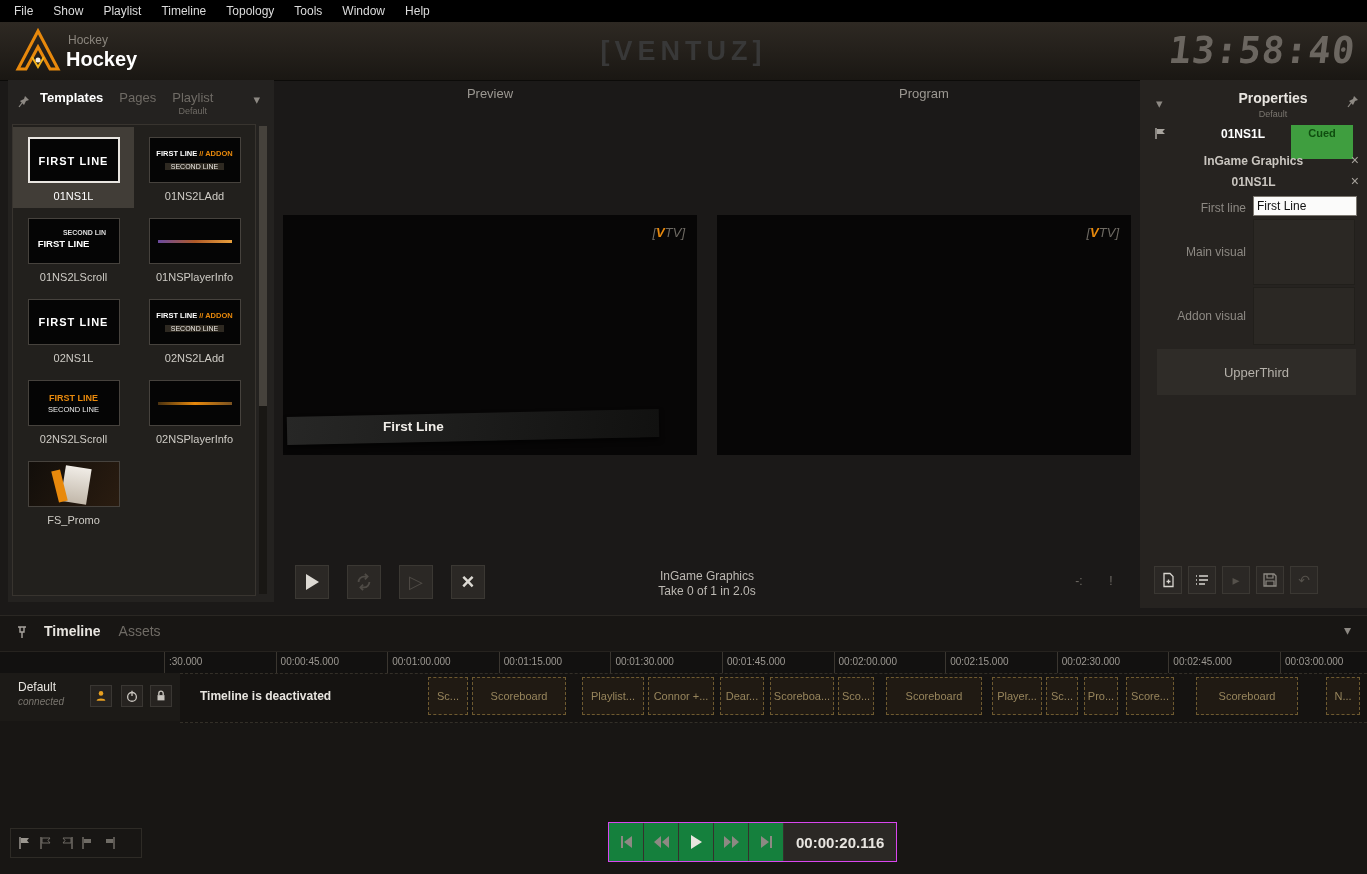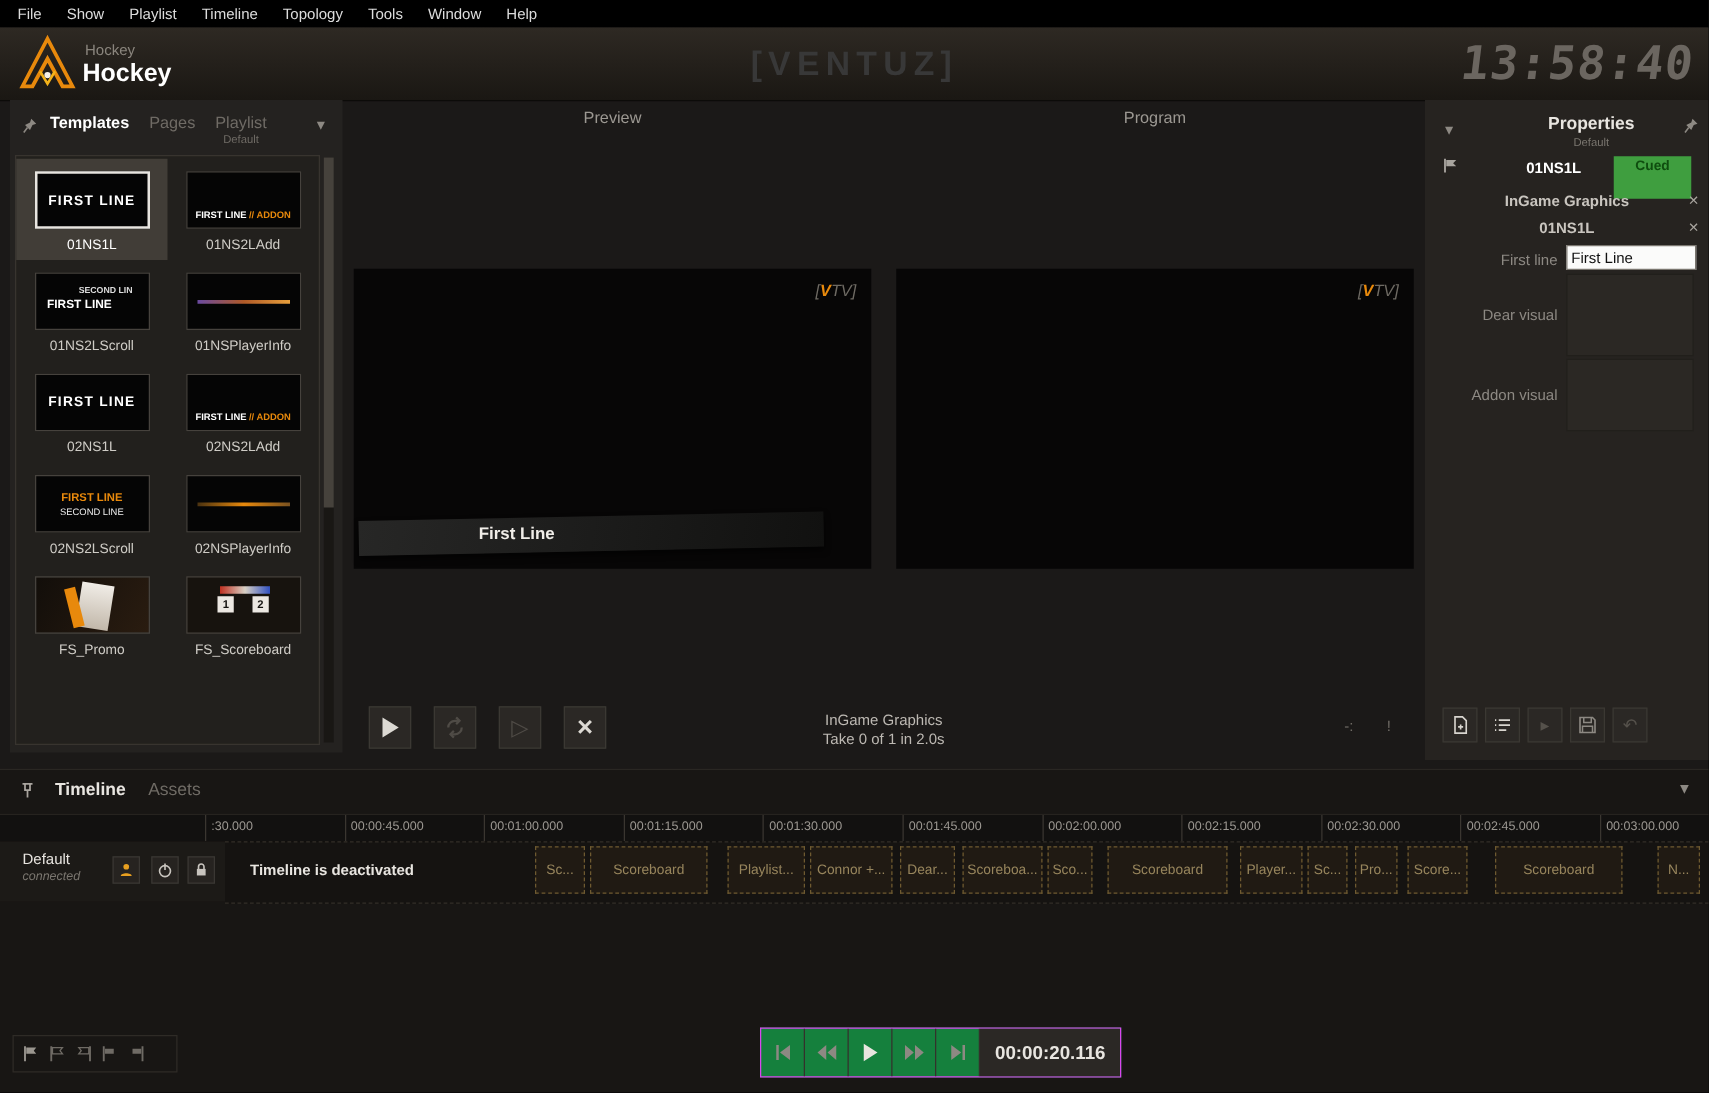--- a/index.html
+++ b/index.html
@@ -39,21 +39,21 @@
   .thumb{position:relative;width:92px;height:46px;background:#050505;border:1px solid #46423d;
          text-align:center;overflow:hidden;box-sizing:border-box;}
   .tpl-item.selected .thumb{border:2px solid #e8e5e0;}
   .tpl-label{margin-top:7px;font-size:11px;color:#cfccc6;}
   .tpl-item.selected .tpl-label{color:#fff;}
   .t1,.t1b,.t2{display:none;}
 
   .v-line1 .thumb{line-height:42px;}
   .v-line1 .t1{display:inline;color:#fff;font-weight:bold;font-size:11px;letter-spacing:1px;}
 
-  .v-addon .thumb{padding-top:23px;}
+  .v-addon .thumb{padding-top:4px;}
   .v-addon .t1{display:inline;color:#fff;font-weight:bold;font-size:7.5px;}
   .v-addon .t1b{display:inline;color:#e8890c;font-weight:bold;font-size:7.5px;margin-left:2px;}
   .v-addon .t2{display:block;color:#e8e5e0;font-size:7px;margin:3px auto 0 auto;background:#2e2921;width:66%;}
 
   .v-scroll .t1{display:block;color:#ddd;font-size:7px;font-weight:bold;margin:10px 8px 0 30px;}
   .v-scroll .t2{display:block;color:#fff;font-size:9.5px;font-weight:bold;margin:2px 24px 0 4px;}
 
   .v-scroll2 .t1{display:block;color:#e8890c;font-size:9px;font-weight:bold;margin-top:12px;}
   .v-scroll2 .t2{display:block;color:#eee;font-size:7.5px;margin-top:2px;}
 
@@ -272,27 +272,20 @@
           </div>
 
           <div class="tpl-item v-promo">
             <div class="thumb">
               
               
             </div>
             <div class="tpl-label">FS_Promo</div>
           </div>
 
-          <div class="tpl-item v-score">
-            <div class="thumb">
-              <span class="t1">1</span>
-              <span class="t2">2</span>
-            </div>
-            <div class="tpl-label">FS_Scoreboard</div>
-          </div>
         </div>
     </div>
     <div class="tscroll">
       <div class="tscroll-thumb"></div>
     </div>
   </div>
 
   <div class="mon-label" style="left:717px">Program</div>
   <div class="mon-label" style="left:283px">Preview</div>
 
@@ -354,25 +347,26 @@
       <div class="stack-label">InGame Graphics</div>
       <div class="stack-x">×</div>
     </div>
     <div class="stack-row" style="top:95px">
       <div class="stack-label">01NS1L</div>
       <div class="stack-x">×</div>
     </div>
 
     <div class="fld-label" style="top:121px">First line</div>
     <input class="fld-input" value="First Line" style="">
-    <div class="fld-label" style="top:165px">Dear visual</div>
+    <div class="fld-label" style="top:165px">Main visual</div>
     <div class="fld-box" style="top:139px;height:66px"></div>
     <div class="fld-label" style="top:229px">Addon visual</div>
     <div class="fld-box" style="top:207px;height:58px"></div>
 
+    <div class="action-btn">UpperThird</div>
 
     <div class="props-tools">
       <div class="ptool">
         <svg width="16" height="16" viewBox="0 0 16 16">
           <path d="M4 1.5h6l3 3v10H4z" fill="none" stroke="#d8d5cf" stroke-width="1.3"></path>
           <path d="M6.5 9.5h4M8.5 7.5v4" stroke="#d8d5cf" stroke-width="1.3"></path>
         </svg>
       </div>
       <div class="ptool">
         <svg width="16" height="16" viewBox="0 0 16 16">

